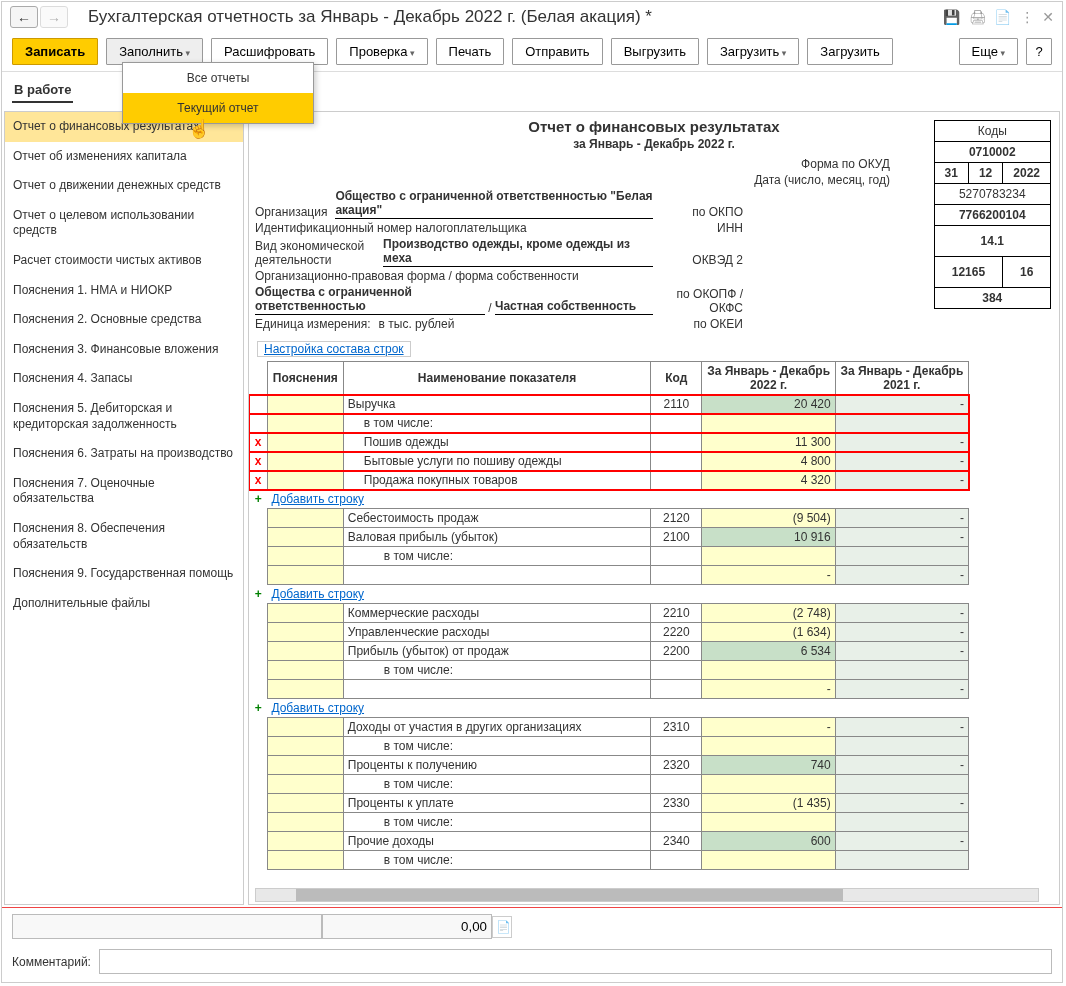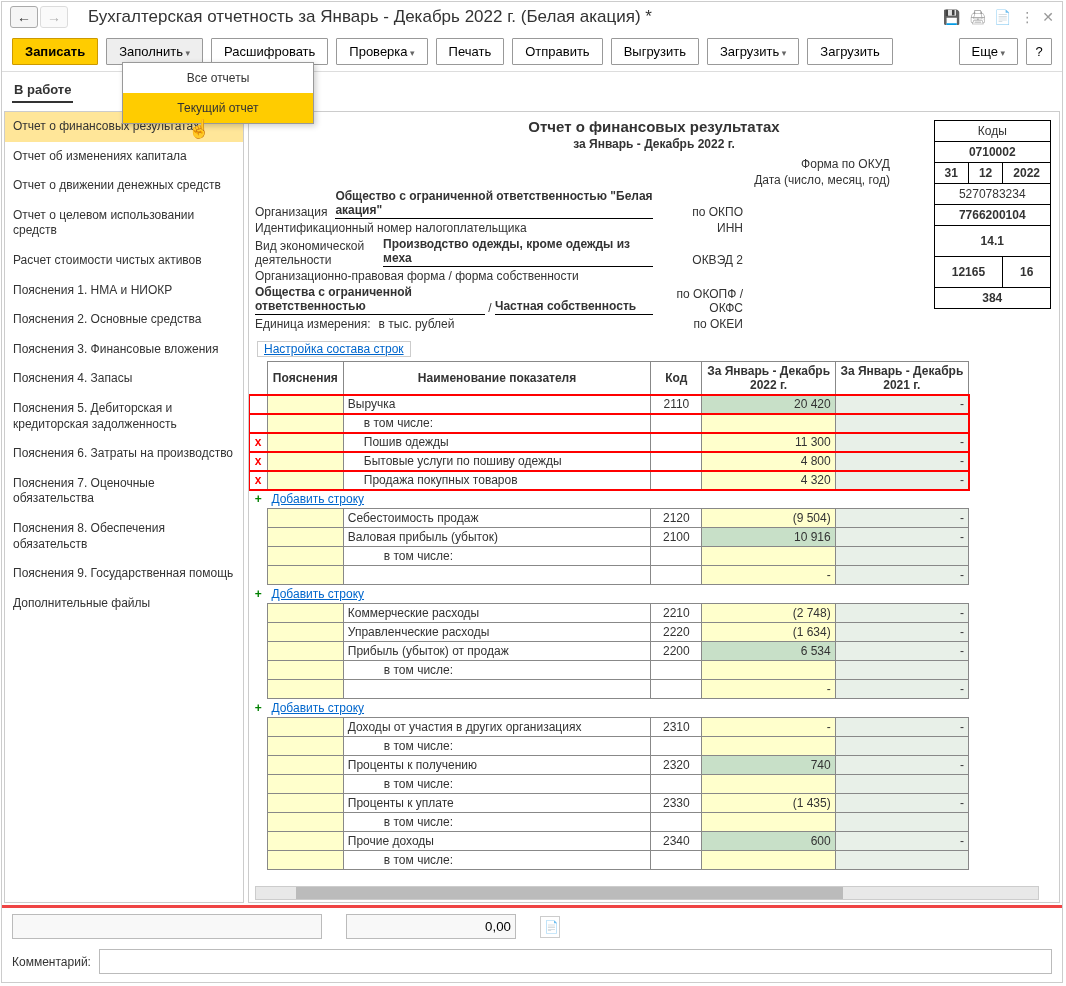--- a/index.html
+++ b/index.html
@@ -53,21 +53,21 @@
 .col-prev { width: 130px; text-align: right; background: #e8f0e8; }
 .mark-x { color: red; font-weight: bold; }
 .mark-plus { color: green; font-weight: bold; }
 .add-row-link { color: #0066cc; text-decoration: underline; }
 .green-cell { background: #c8e0c8 !important; }
 .dash { text-align: right; }
 .indent1 { padding-left: 20px !important; }
 .indent2 { padding-left: 40px !important; }
 .content-scroll { position: absolute; bottom: 2px; left: 6px; right: 20px; height: 14px; background: #e8e8e8; border: 1px solid #ccc; }
 .content-scroll-thumb { position: absolute; left: 40px; width: 70%; height: 100%; background: #bbb; }
-.footer-bar { padding: 6px 10px; display: flex; gap: 24px; align-items: center; border-top: 3px solid #ef4444; }
+.footer-bar { padding: 6px 10px; display: flex; gap: 0; align-items: center; border-top: 1px solid #ef4444; }
 .footer-input { border: 1px solid #bbb; padding: 4px; width: 300px; text-align: right; background: #f8f8f8; }
 .footer-icon { width: 20px; text-align: center; color: #666; border: 1px solid #ccc; padding: 3px; }
 .comment-row { padding: 4px 10px 8px; display: flex; align-items: center; gap: 8px; }
 .comment-row input { flex: 1; border: 1px solid #bbb; padding: 4px; }
 </style>
 </head>
 <body>
 
 <div class="app">
   <div class="titlebar">

